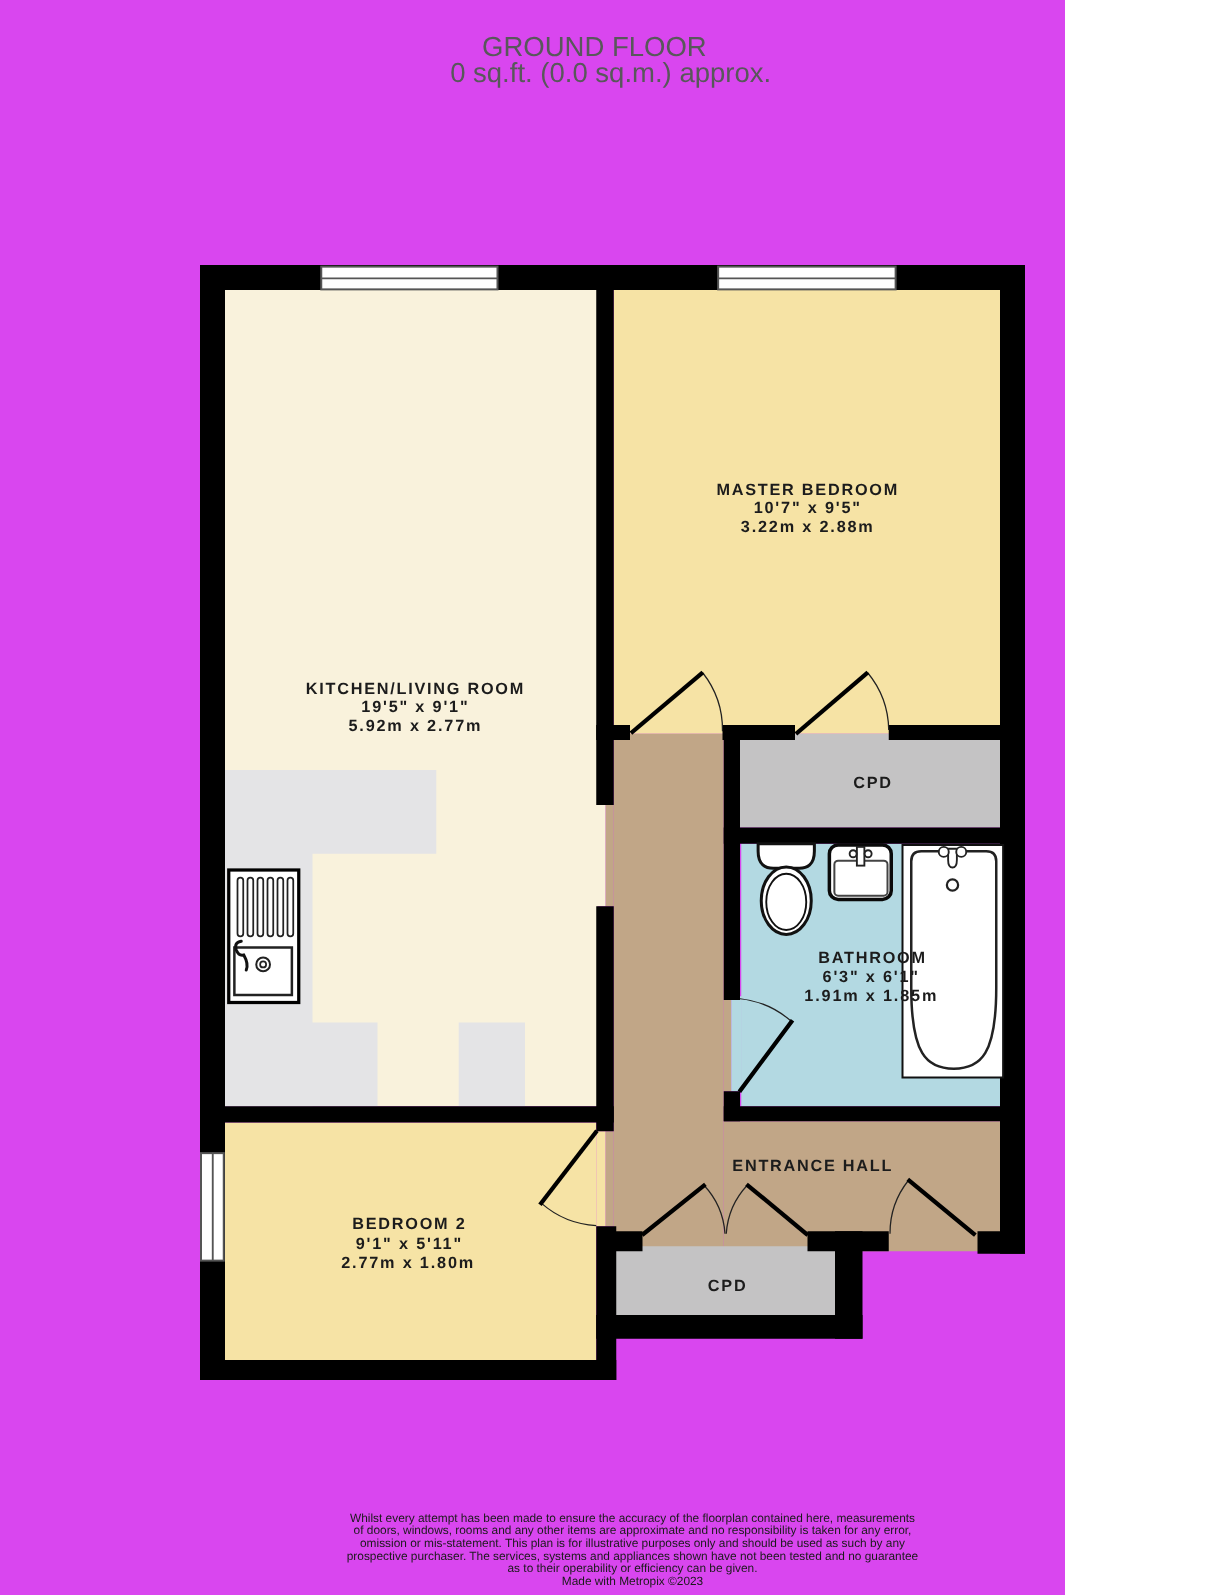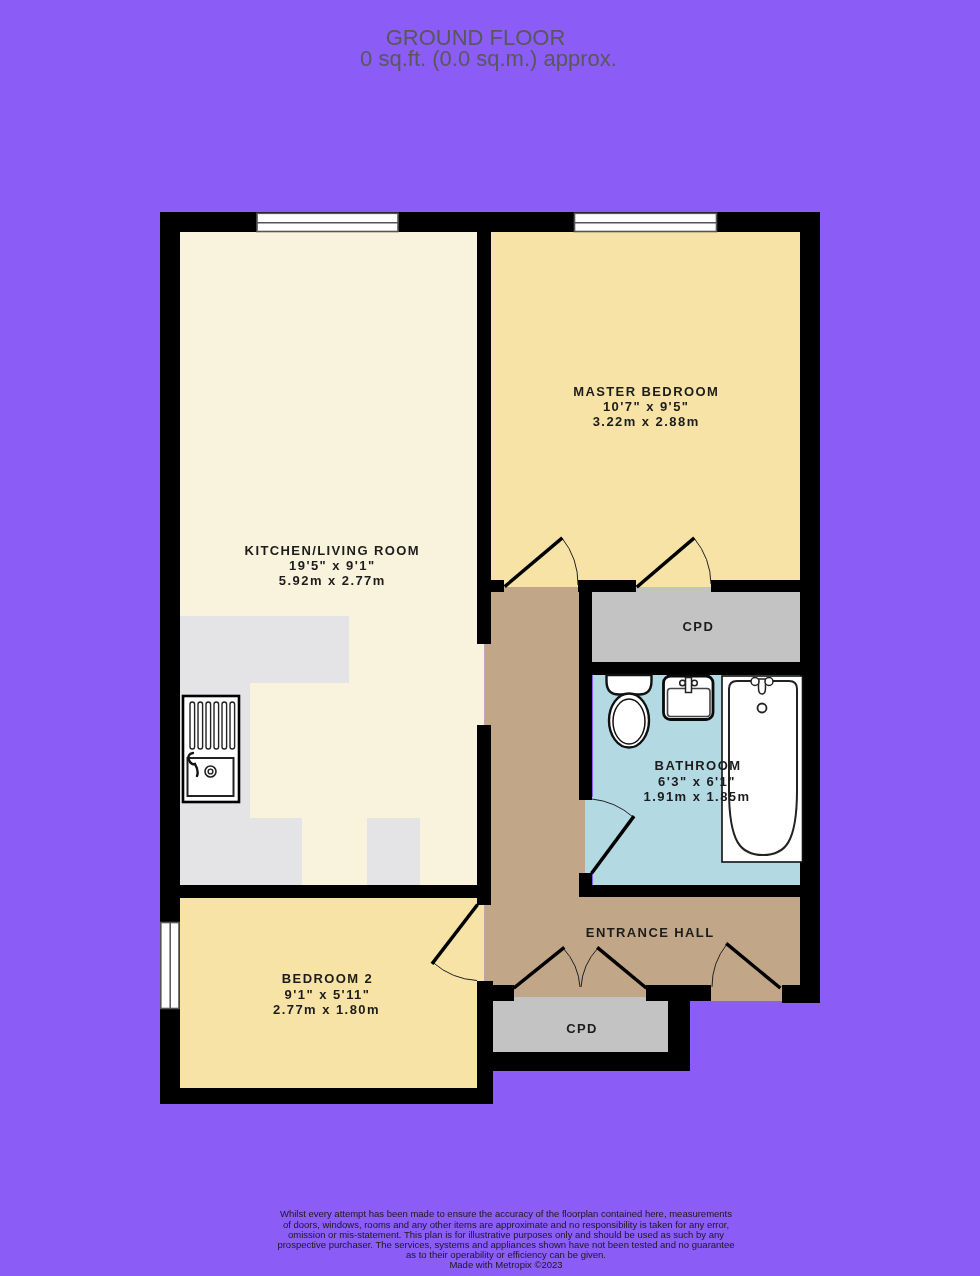--- a/index.html
+++ b/index.html
@@ -1,16 +1,16 @@
 <!DOCTYPE html>
 <html><head>
 <meta charset="utf-8">
 <style>
 html,body{margin:0;padding:0;background:#fff;}
-#canvas{position:relative;width:980px;height:1276px;background:#8b5cf6;font-family:"Liberation Sans",sans-serif;}
+#canvas{position:relative;width:852px;height:1276px;background:#d946ef;font-family:"Liberation Sans",sans-serif;}
 svg{position:absolute;left:0;top:0;}
 </style>
 </head>
 <body>
 <div id="canvas">
 <svg width="980" height="1276" viewBox="0 0 980 1276">
 
   <rect x="180" y="232" width="298" height="653" fill="#f9f2dc"></rect>
   <rect x="491" y="232" width="310" height="355" fill="#f6e3a5"></rect>
   <rect x="491" y="587" width="88" height="414" fill="#c1a687"></rect>

